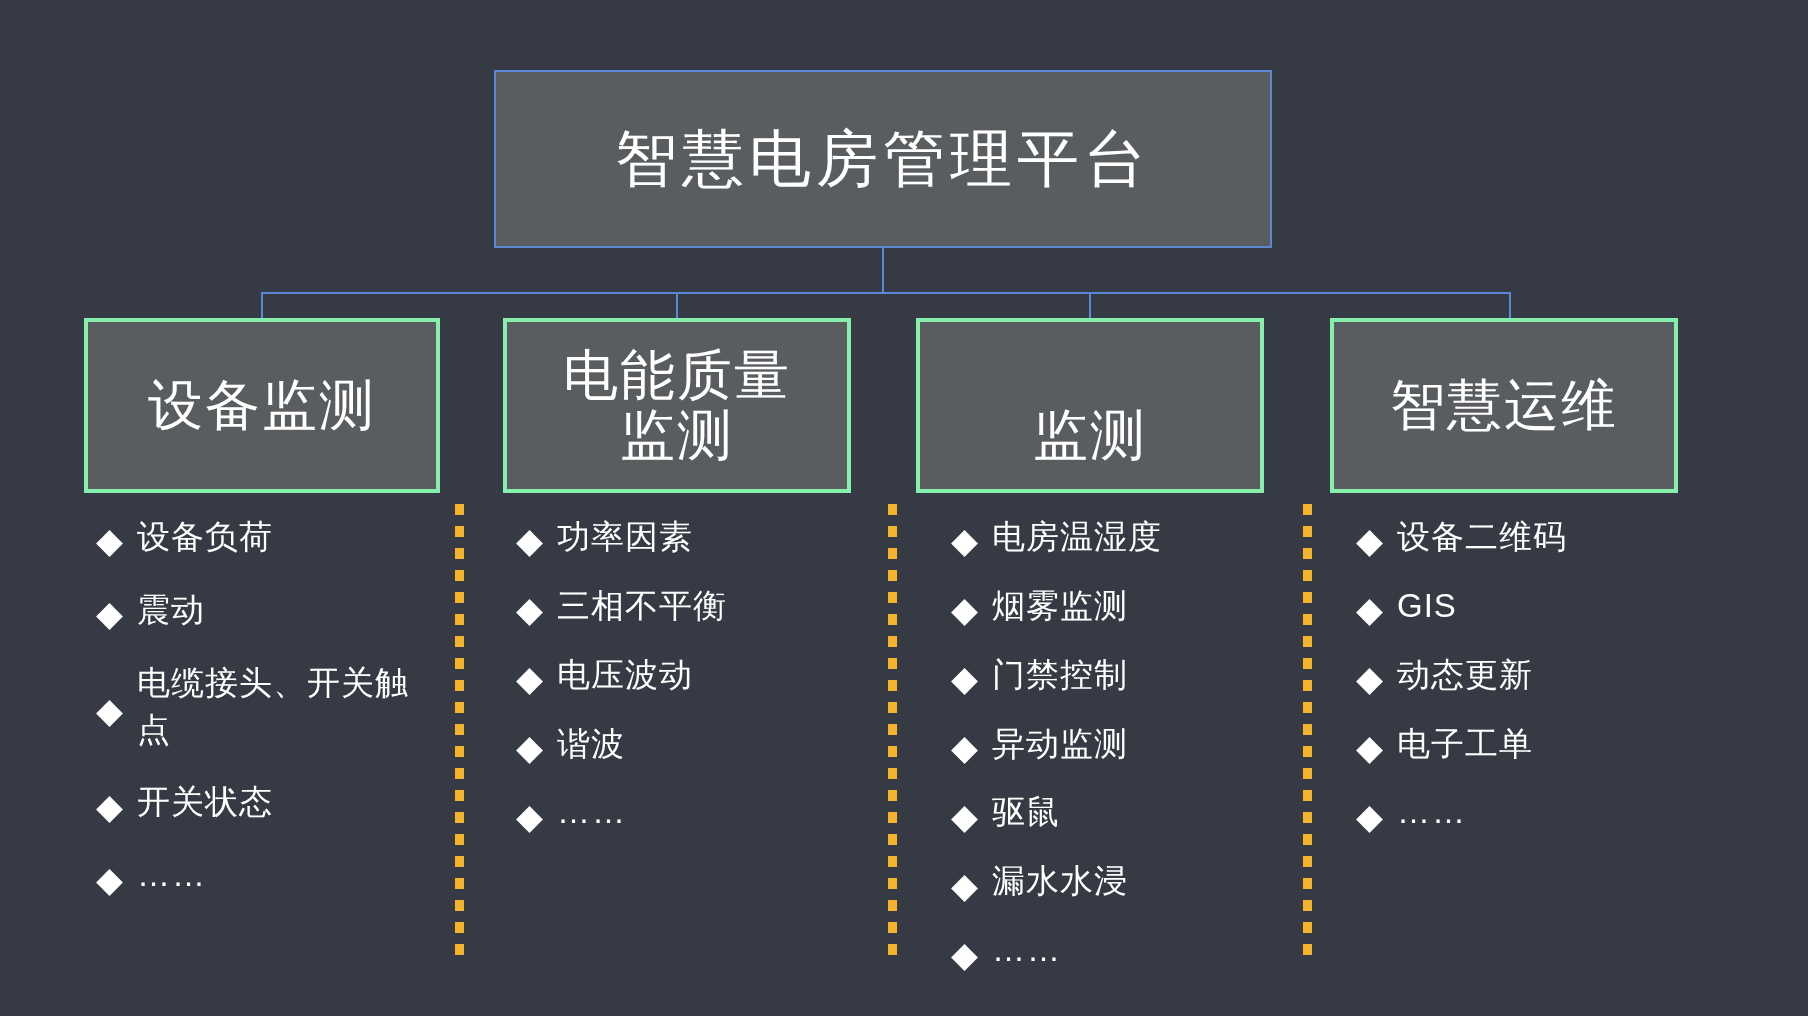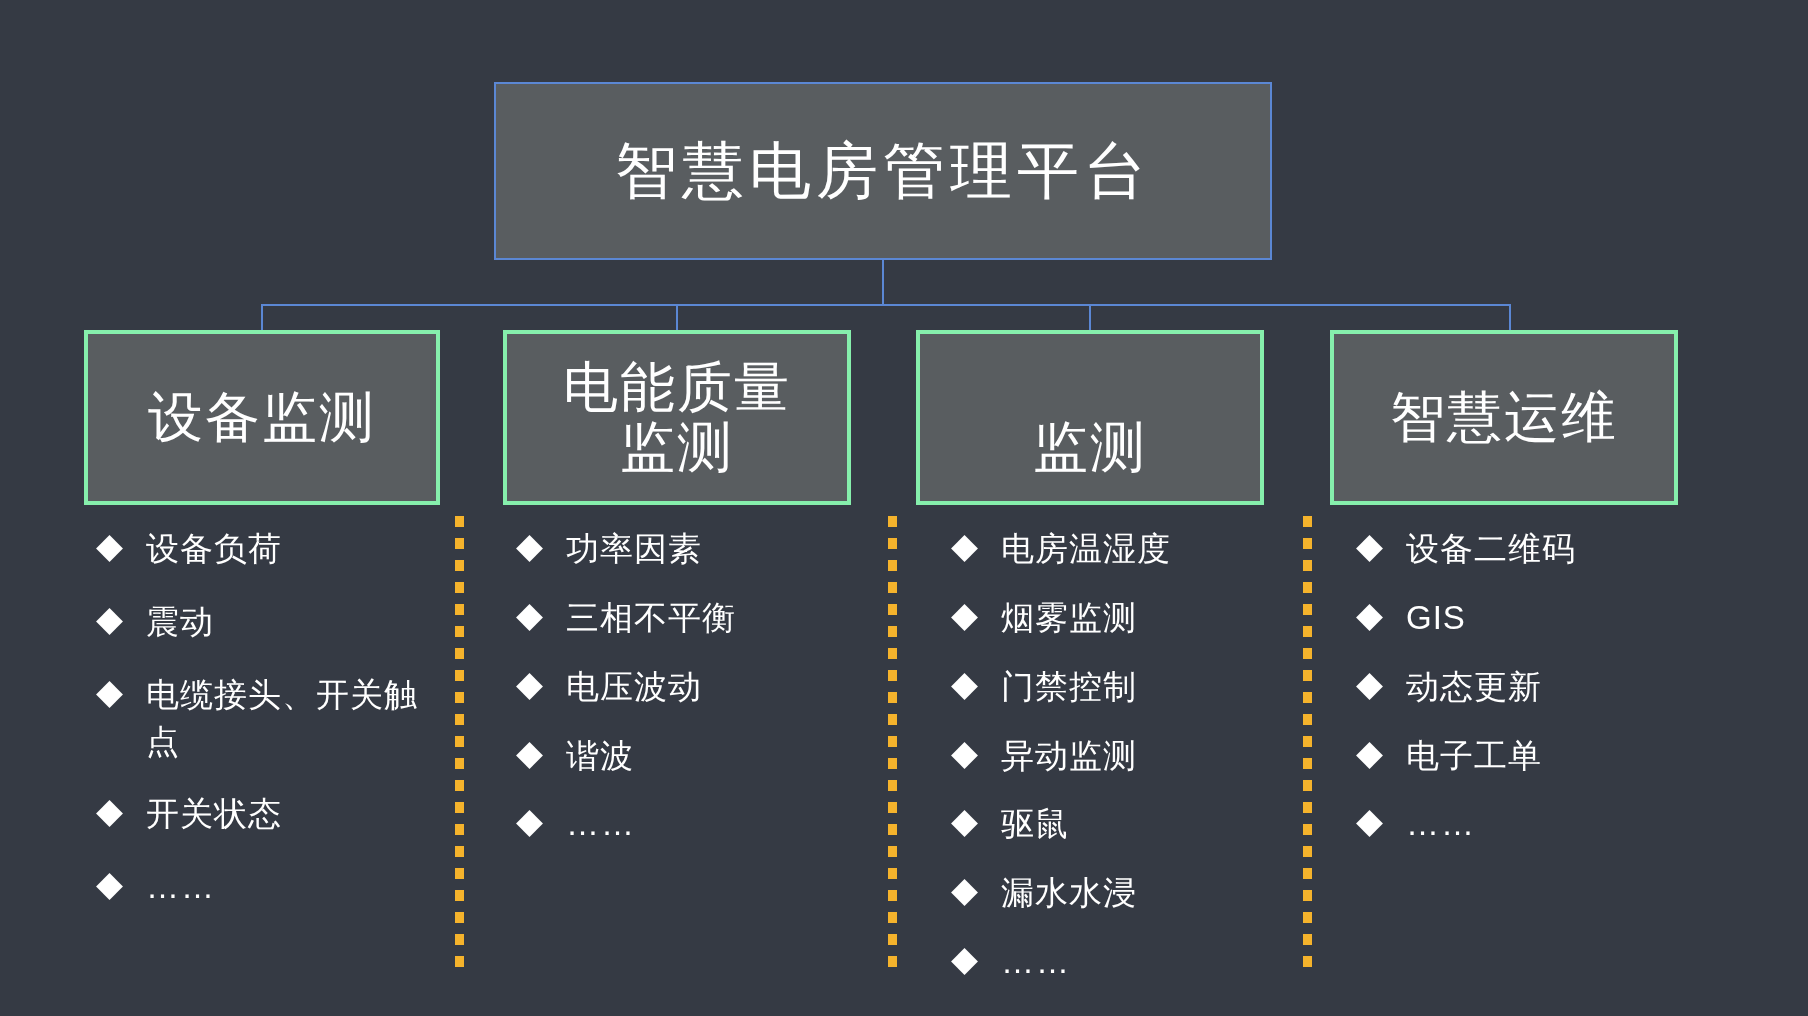--- a/index.html
+++ b/index.html
@@ -12,21 +12,21 @@
     background: #353a44;
     font-family: "Liberation Sans", "DejaVu Sans", sans-serif;
     overflow: hidden;
     position: relative;
     -webkit-font-smoothing: antialiased;
   }
 
   #stage {
     position: absolute;
     left: 0;
-    top: 16px;
+    top: 4px;
     width: 1808px;
     height: 786px;
   }
 
   
   .title-box {
     position: absolute;
     left: 494px;
     top: 66px;
     width: 778px;
@@ -105,23 +105,22 @@
     position: absolute;
     top: 510px;
   }
   .bullet-col.b0 { left: 100px;  width: 330px; }
   .bullet-col.b1 { left: 520px;  width: 340px; }
   .bullet-col.b2 { left: 955px;  width: 330px; }
   .bullet-col.b3 { left: 1360px; width: 330px; }
 
   .bullet-row {
     display: flex;
-    align-items: flex-start;
+    align-items: center;
     margin-bottom: 22px;
-    gap: 9px;
   }
   .bullet-col.b0 .bullet-row { margin-bottom: 26px; }
   .bullet-col.b2 .bullet-row { margin-bottom: 22px; }
 
   .diamond {
     flex: 0 0 auto;
     width: 19px;
     height: 19px;
     background: #ffffff;
     transform: rotate(45deg);

